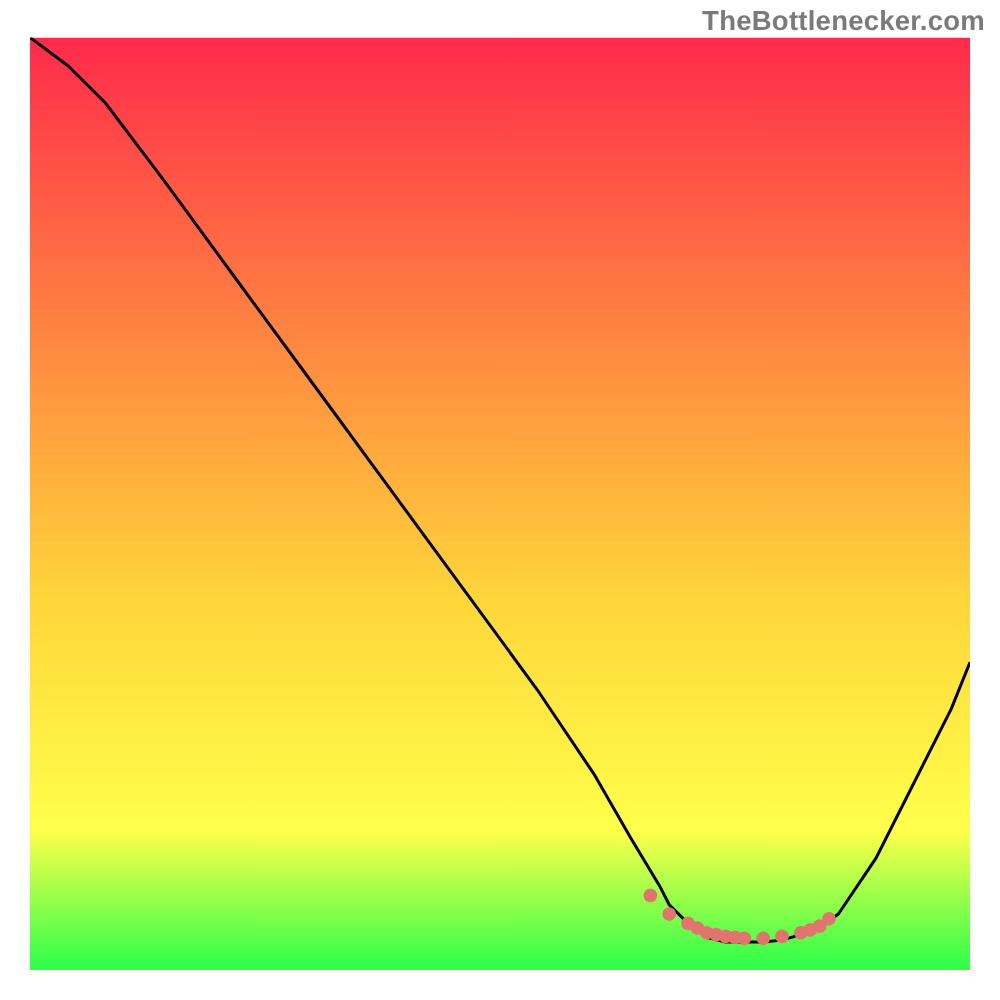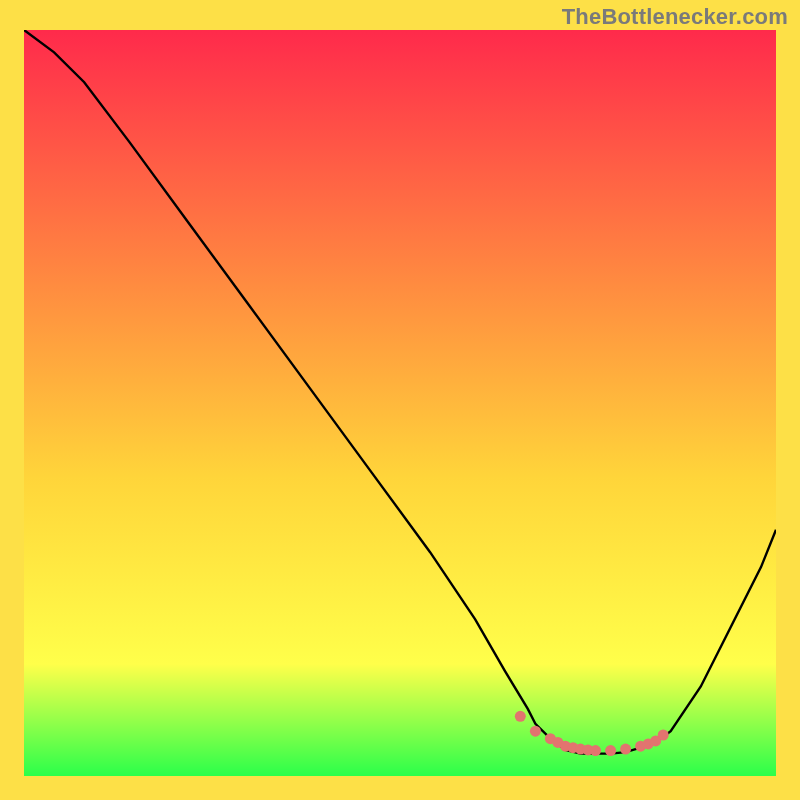--- a/index.html
+++ b/index.html
@@ -7,21 +7,21 @@
     padding: 0;
     width: 800px;
     height: 800px;
     background: #000;
     overflow: hidden;
   }
   .frame {
     position: relative;
     width: 800px;
     height: 800px;
-    background: #fde047;
+    background: #ffffff;
   }
   .watermark {
     position: absolute;
     top: 4px;
     right: 12px;
     color: #7a7a7a;
     font-family: Arial, Helvetica, sans-serif;
     font-size: 22px;
     font-weight: 600;
     letter-spacing: 0.2px;

